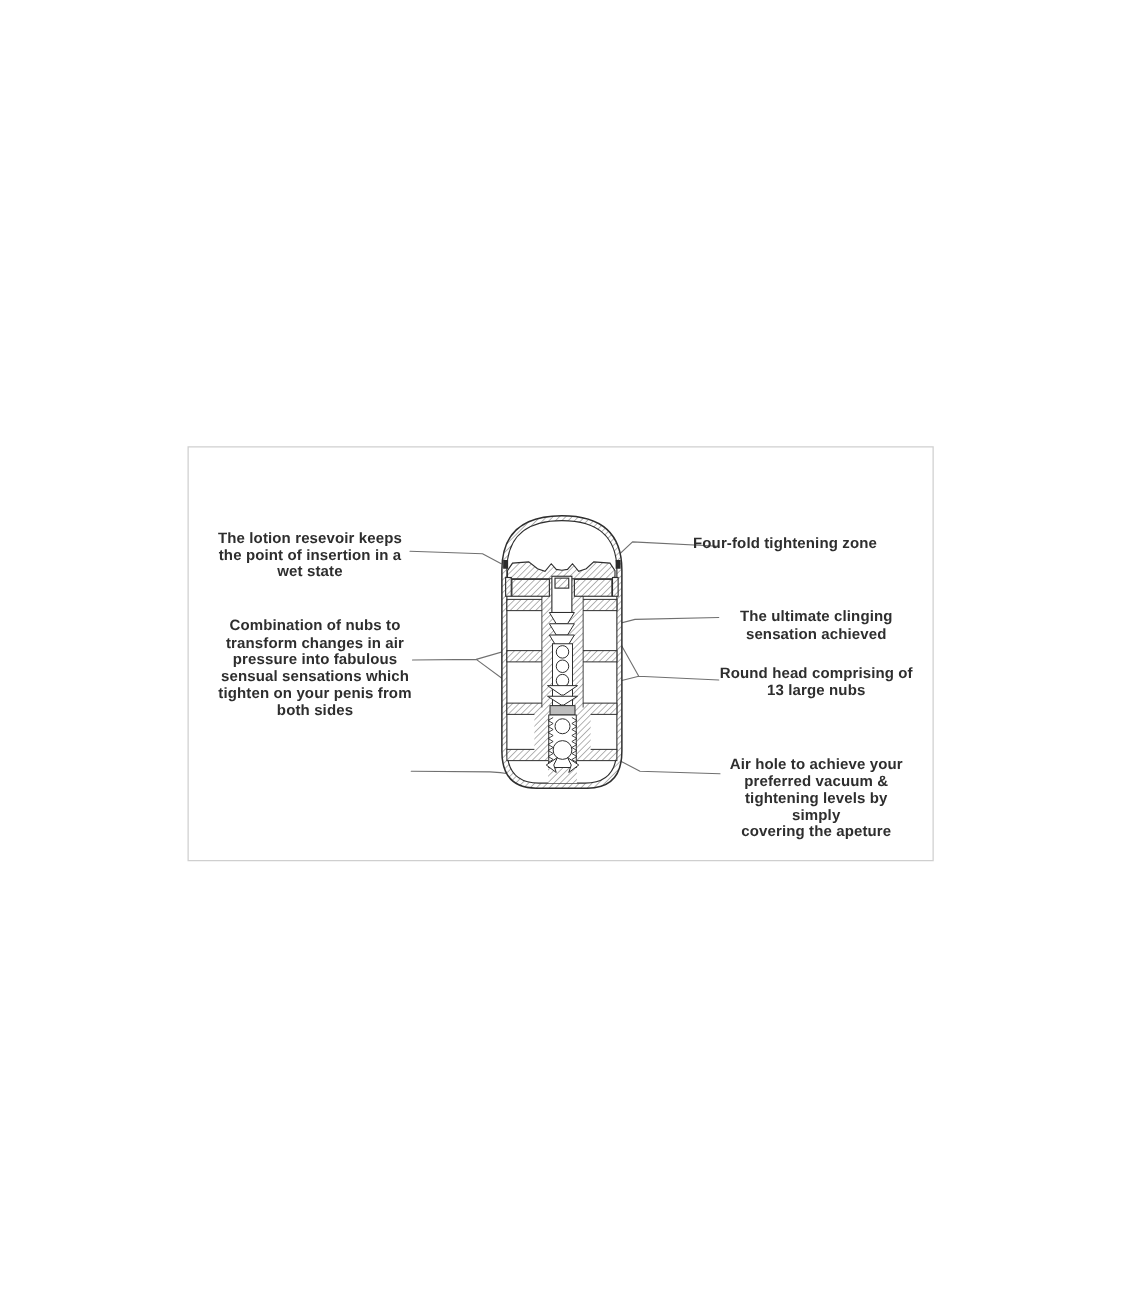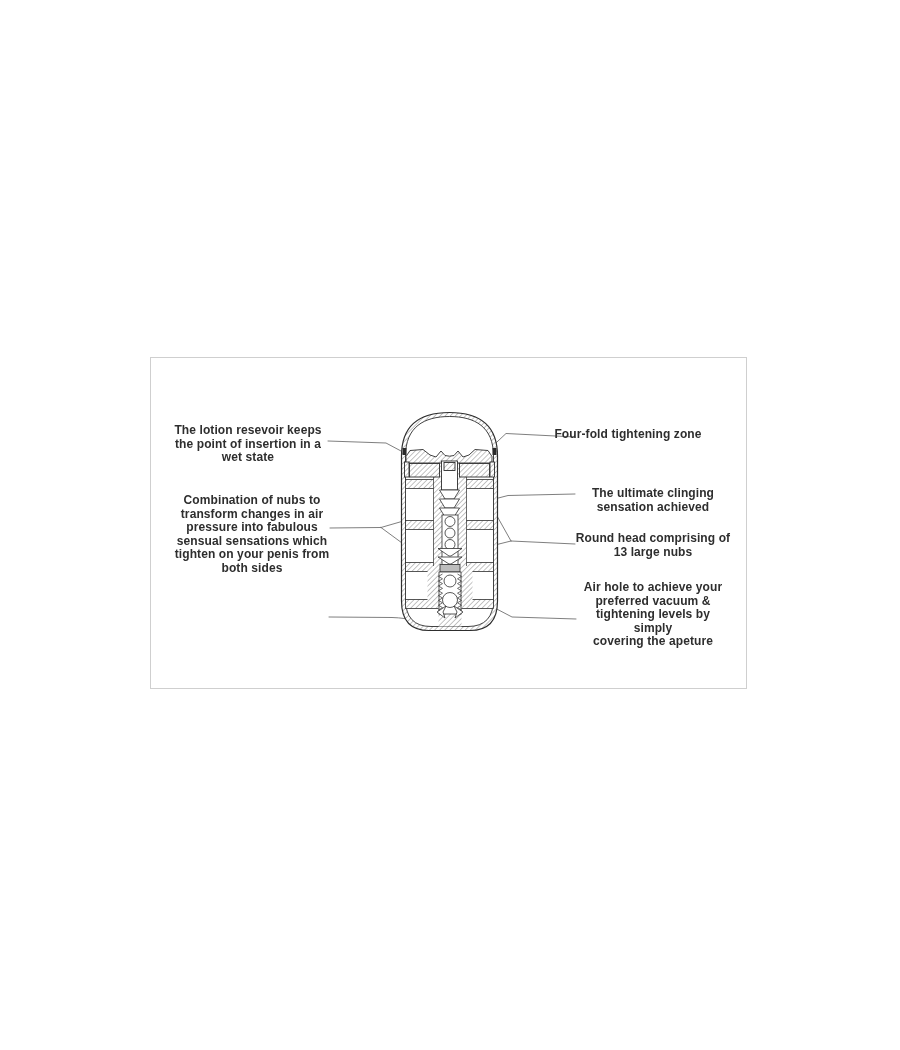--- a/index.html
+++ b/index.html
@@ -14,21 +14,21 @@
     position:absolute; white-space:pre-line; text-align:center;
     font-size:12px; line-height:13.6px; font-weight:600; color:var(--ink);
     letter-spacing:0.1px;
   }
   .lbl-lotion      { left:13px;  top:66px;  width:168px; }
   .lbl-combination { left:17px;  top:136px; width:168px; }
   .lbl-cushion     { left:13px;  top:240px; width:168px; }
   .lbl-fourfold    { left:399px; top:70px;  width:156px; }
   .lbl-clinging    { left:424px; top:116px; width:156px;margin-top:13px; }
   .lbl-roundhead   { left:424px; top:174px; width:156px; }
-  .lbl-airhole     { left:424px; top:223px; width:156px; }
+  .lbl-airhole     { left:424px; top:247px; width:156px; }
 
   .ink     { stroke:var(--ink); }
   .hatch   { fill:url(#hatch); }
   .white   { fill:#ffffff; }
   .nofill  { fill:none; }
   .leader  { fill:none; stroke:var(--leader); stroke-width:0.9; stroke-linejoin:round; stroke-linecap:round; }
 </style>
 </head>
 <body>
 

